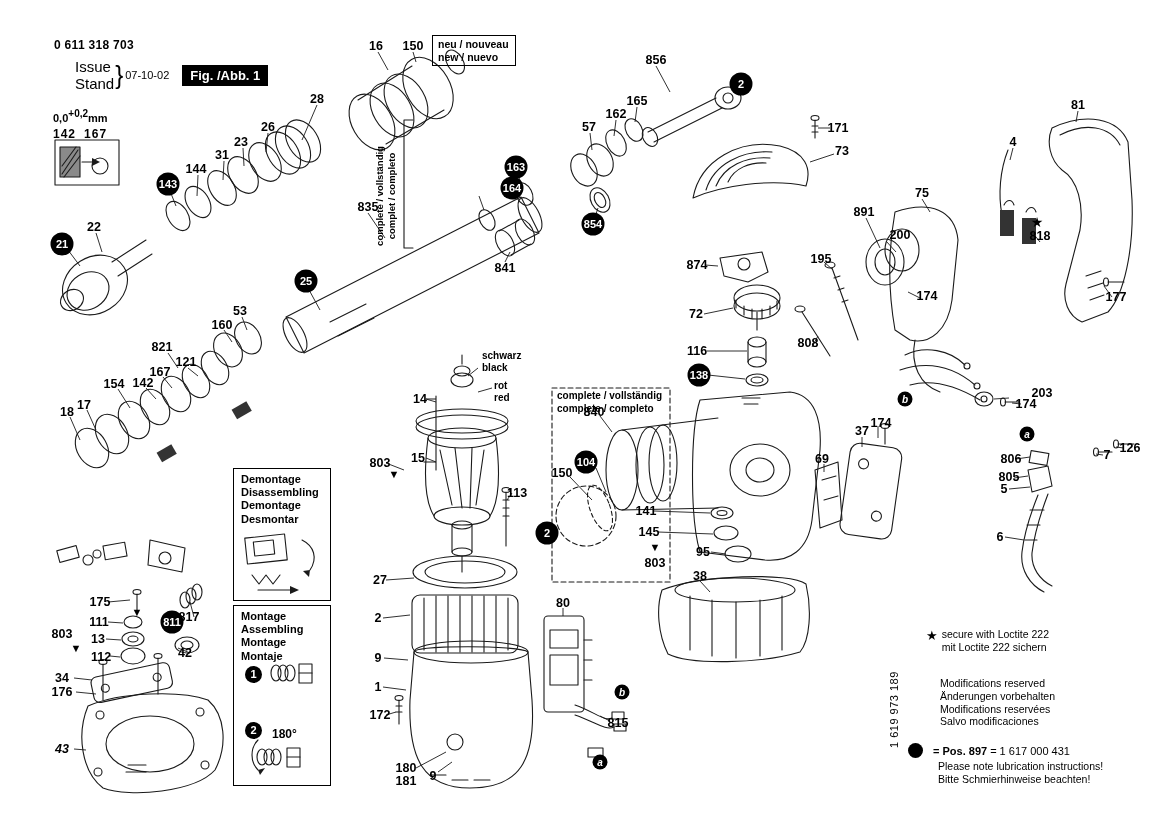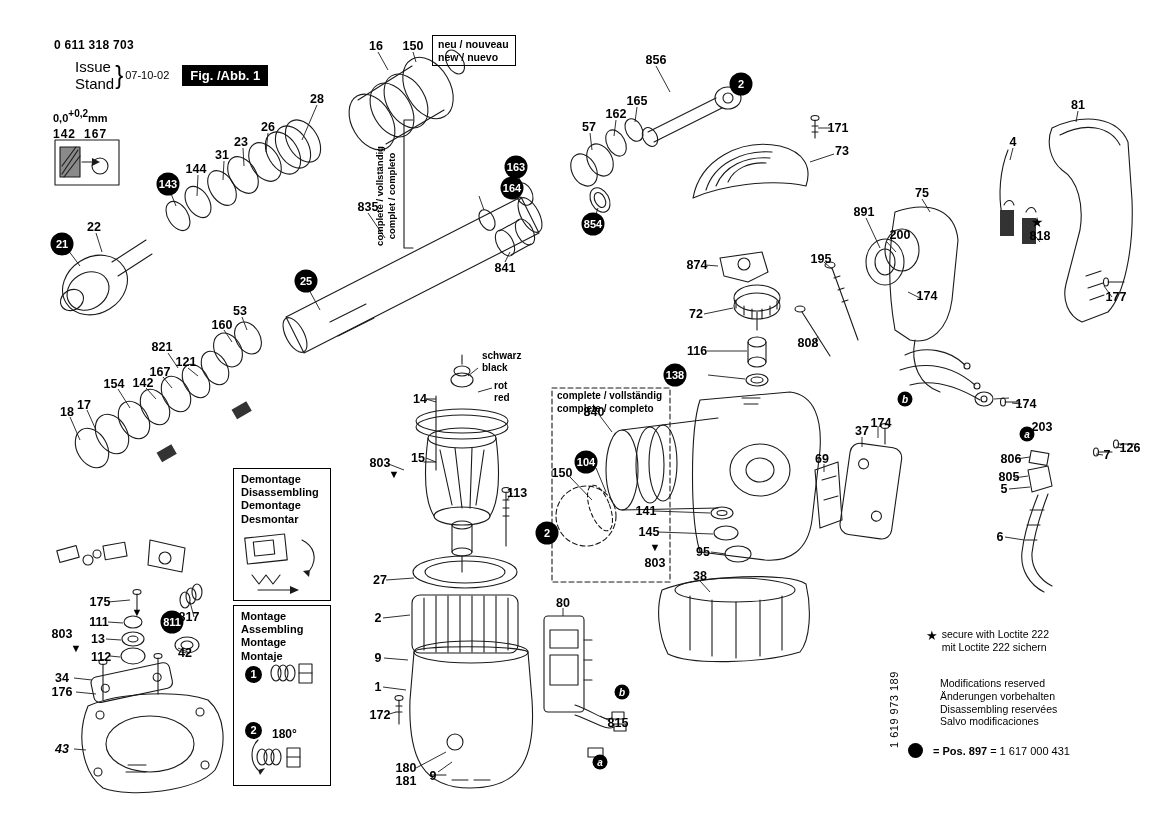--- a/index.html
+++ b/index.html
@@ -400,32 +400,36 @@
     <span class="star">★</span>
     <div>
       <div>secure with Loctite 222</div>
       <div>mit Loctite 222 sichern</div>
     </div>
   </div>
 
   <div class="mods">
     <div>Modifications reserved</div>
     <div>Änderungen vorbehalten</div>
-    <div>Disassembling reservées</div>
+    <div>Modifications reservées</div>
     <div>Salvo modificaciones</div>
   </div>
 
   <div class="vdoc">1 619 973 189</div>
 
   <div class="posline">
     <span class="dot"></span>
     <b>= Pos. 897</b>
     <span>= 1 617 000 431</span>
   </div>
 
+  <div class="lube">
+    <div>Please note lubrication instructions!</div>
+    <div>Bitte Schmierhinweise beachten!</div>
+  </div>
 
   <div id="labels">
       <span class="lbl" style="left: 376px; top: 46px;">16</span>
       <span class="lbl" style="left: 413px; top: 46px;">150</span>
       <span class="lbl" style="left: 656px; top: 60px;">856</span>
       <span class="lbl c" style="left: 741px; top: 84px;">2</span>
       <span class="lbl" style="left: 637px; top: 101px;">165</span>
       <span class="lbl" style="left: 616px; top: 114px;">162</span>
       <span class="lbl" style="left: 589px; top: 127px;">57</span>
       <span class="lbl" style="left: 317px; top: 99px;">28</span>
@@ -458,24 +462,24 @@
       <span class="lbl s" style="left: 1037px; top: 222px;">★</span>
       <span class="lbl" style="left: 1040px; top: 236px;">818</span>
       <span class="lbl" style="left: 1116px; top: 297px;">177</span>
       <span class="lbl" style="left: 922px; top: 193px;">75</span>
       <span class="lbl" style="left: 864px; top: 212px;">891</span>
       <span class="lbl" style="left: 884px; top: 235px; padding-left: 32px;">200</span>
       <span class="lbl" style="left: 697px; top: 265px;">874</span>
       <span class="lbl" style="left: 821px; top: 259px;">195</span>
       <span class="lbl" style="left: 696px; top: 314px;">72</span>
       <span class="lbl" style="left: 697px; top: 351px;">116</span>
-      <span class="lbl c" style="left: 675px; top: 375px;">138</span>
+      <span class="lbl c" style="left: 699px; top: 375px;">138</span>
       <span class="lbl" style="left: 808px; top: 343px;">808</span>
       <span class="lbl" style="left: 927px; top: 296px;">174</span>
-      <span class="lbl" style="left: 1042px; top: 393px; margin-top: 34px;">203</span>
+      <span class="lbl" style="left: 1042px; top: 393px;">203</span>
       <span class="lbl" style="left: 1026px; top: 404px;">174</span>
       <span class="lbl" style="left: 1130px; top: 448px;">126</span>
       <span class="lbl" style="left: 1107px; top: 455px;">7</span>
       <span class="lbl" style="left: 1011px; top: 459px;">806</span>
       <span class="lbl" style="left: 1009px; top: 477px;">805</span>
       <span class="lbl" style="left: 1004px; top: 489px;">5</span>
       <span class="lbl" style="left: 1000px; top: 537px;">6</span>
       <span class="lbl l" style="left: 1027px; top: 434px;">a</span>
       <span class="lbl l" style="left: 905px; top: 399px;">b</span>
       <span class="lbl" style="left: 862px; top: 431px;">37</span>

